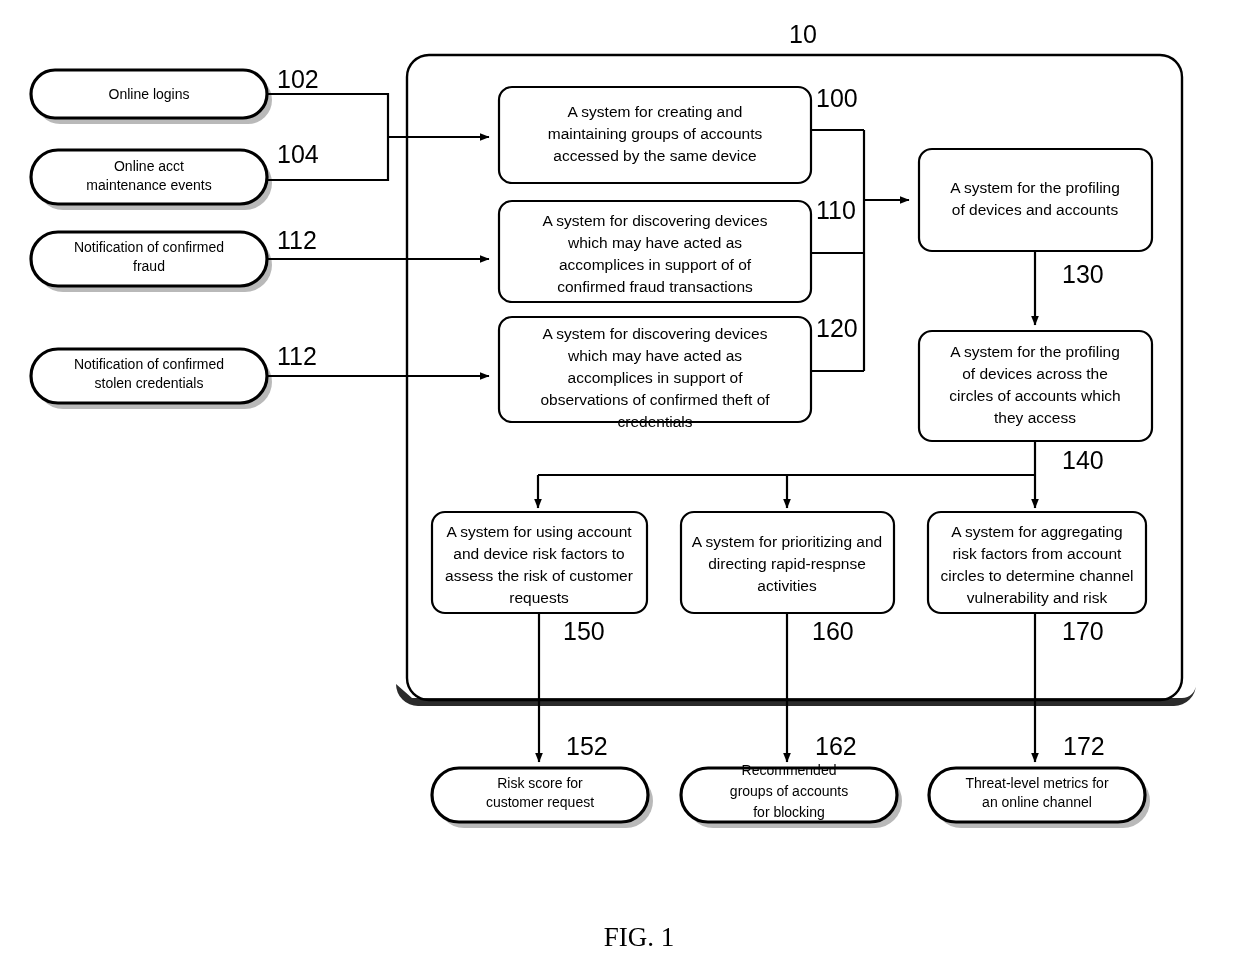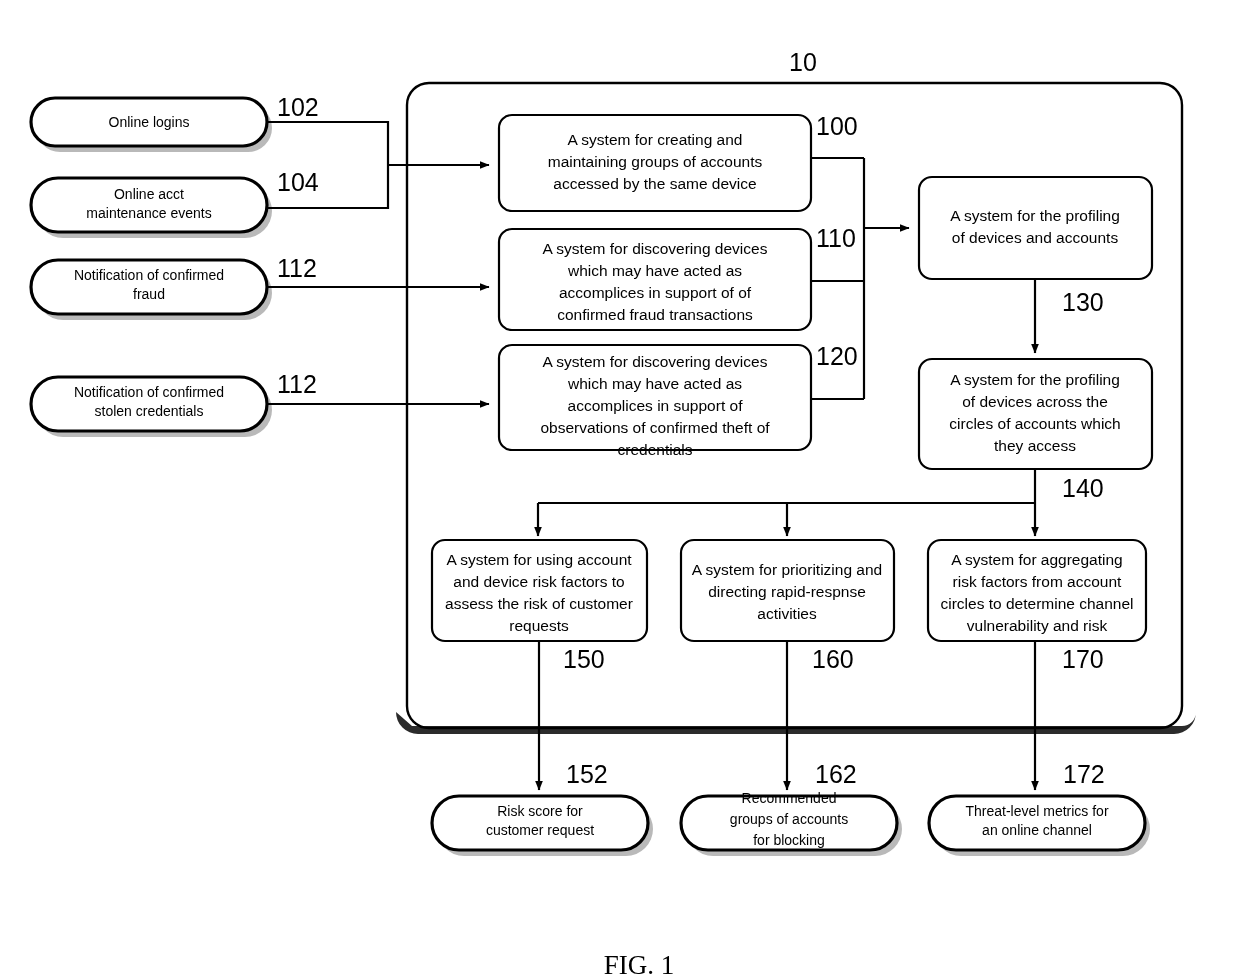--- a/index.html
+++ b/index.html
@@ -2,21 +2,21 @@
 <html><head>
 <meta charset="utf-8">
 <style>
   html,body{margin:0;padding:0;}
   body{
     width:1240px;height:980px;
     background:#ffffff;
     font-family:"Liberation Sans", sans-serif;
     overflow:hidden;
   }
-  #figure-root{position:relative;width:1240px;height:764px;margin-top:28px;}
+  #figure-root{position:relative;width:1240px;height:764px;}
   svg#diagram{position:absolute;left:0;top:0;width:1240px;height:980px;}
 
   .nodeText{
     font-family:"Liberation Sans", sans-serif;
     fill:#000;
     font-size:15.5px;
     text-anchor:middle;
   }
   .nodeText.pill{font-size:14px;}
   .refLabel{

